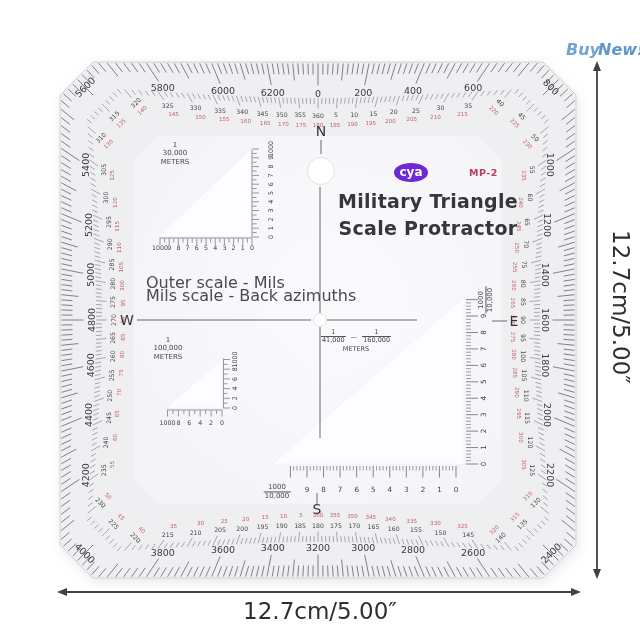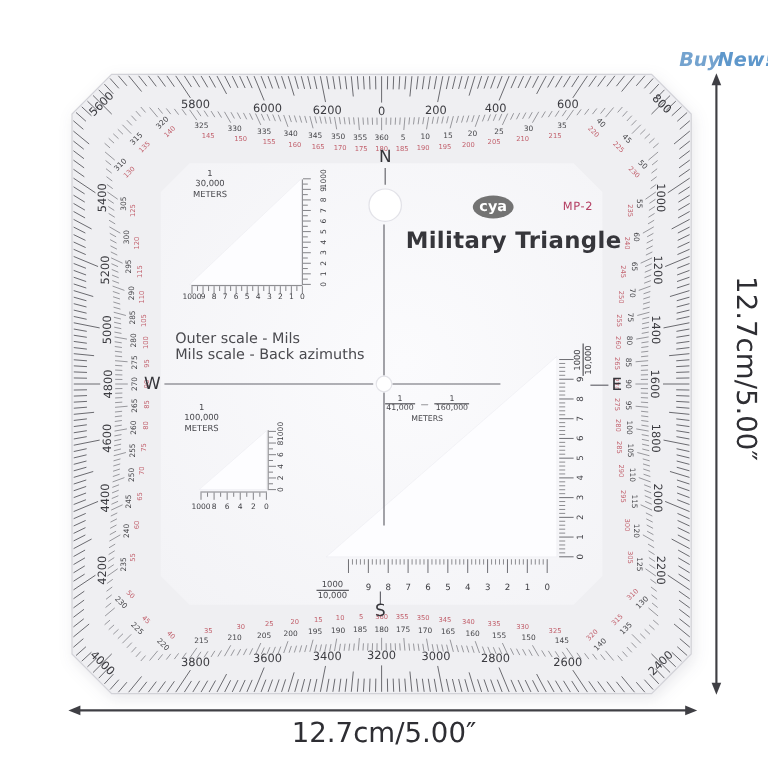--- a/index.html
+++ b/index.html
@@ -10,22 +10,22 @@
   svg text{font-family:"DejaVu Sans",sans-serif;}
   .octa{filter:drop-shadow(2px 4px 6px rgba(40,40,70,.10));}
   .lbl{position:absolute;transform:translate(-50%,-50%);white-space:nowrap;}
   .buy{position:absolute;font-size:16px;font-style:italic;font-weight:bold;}
   .compass{font-size:14px;color:#35353a;}
   .title-block{position:absolute;left:322px;top:188px;width:212px;text-align:center;
                font-size:19px;font-weight:bold;color:#36363b;line-height:27px;letter-spacing:.3px;}
   .logo-oval{position:absolute;left:394px;top:163px;width:34px;height:19px;border-radius:50%;
              display:flex;align-items:center;justify-content:center;}
   .logo-oval span{color:#fff;font-size:12px;font-weight:bold;line-height:19px;}
-  .logo-model{position:absolute;left:432px;top:167px;font-size:9.5px;font-weight:normal;letter-spacing:.5px;padding-left:37px;}
-  .notes{position:absolute;left:146px;top:276px;font-size:12px;line-height:13px;color:#4a4a4f;}
+  .logo-model{position:absolute;left:432px;top:167px;font-size:9.5px;font-weight:bold;letter-spacing:.5px;padding-left:37px;}
+  .notes{position:absolute;left:146px;top:276px;font-size:16px;line-height:13px;color:#4a4a4f;}
   .frac{display:inline-flex;flex-direction:column;align-items:center;line-height:1.15;}
   .frac .den{border-top:1px solid #55555a;padding:0 1px;}
   .frac-label{position:absolute;transform:translateX(-50%);display:flex;flex-direction:column;
               align-items:center;font-size:7px;line-height:1.2;color:#47474c;}
   .center-scales{position:absolute;left:356px;top:329px;transform:translateX(-50%);
                  display:flex;flex-direction:column;align-items:center;font-size:6.5px;color:#47474c;}
   .center-scales .row{display:flex;align-items:center;gap:5px;}
   .t3frac{font-size:7px;color:#47474c;}
   .dim-label{font-size:23px;color:#2e2e33;}
   .rot90{transform:translate(-50%,-50%) rotate(90deg);}
@@ -1165,27 +1165,28 @@
     <g stroke="#3f3f44" fill="#3f3f44">
       <line x1="64" y1="592" x2="574" y2="592" stroke-width="1.8"></line>
       <polygon points="57,592 67,588 67,596" stroke="none"></polygon>
       <polygon points="581,592 571,588 571,596" stroke="none"></polygon>
     </g>
   </svg>
 
   <span class="buy" style="left:566px;top:40px;color:#74a3cf;">Buy</span>
   <span class="buy" style="left:598px;top:40px;color:#5e97cb;">New!</span>
 
-  <div class="logo-oval" style="background:#737373;">
+  <div class="logo-oval" style="background:#6d28d9;">
     <span>cya</span>
   </div>
   <span class="logo-model" style="color:#b54064;">MP-2</span>
 
   <div class="title-block">
     <div>Military Triangle</div>
+    <div>Scale Protractor</div>
   </div>
 
   <div class="notes">
     <div>Outer scale - Mils</div>
     <div>Mils scale - Back azimuths</div>
   </div>
 
   <div class="lbl compass" style="left:321px;top:131px;">N</div>
   <div class="lbl compass" style="left:127px;top:320px;">W</div>
   <div class="lbl compass" style="left:514px;top:321px;">E</div>

